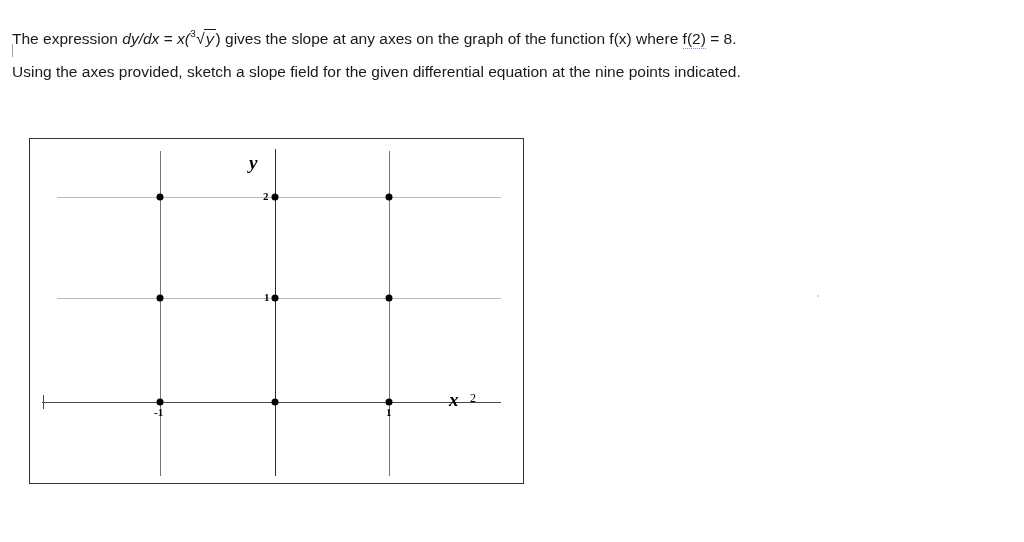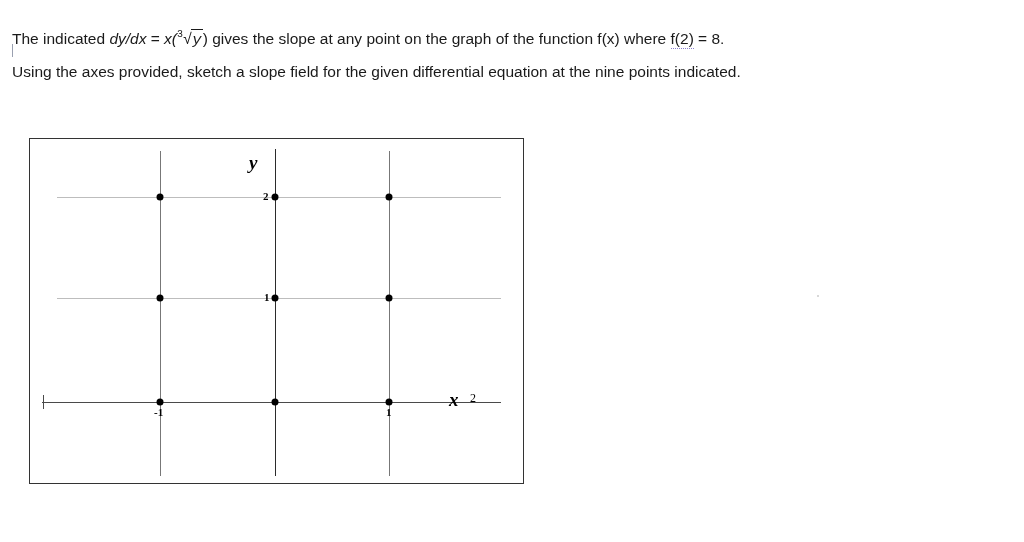--- a/index.html
+++ b/index.html
@@ -139,21 +139,21 @@
     position: absolute;
     width: 2px;
     height: 2px;
     background: #d8d8d8;
   }
 </style>
 </head>
 <body>
 
 <div class="problem-text" id="line1">
-  <span>The indicated </span><span class="italic">dy/dx</span><span> = </span><span class="italic">x(</span><span class="radical-expr"><span class="sup-index">3</span><span>√</span><span class="radicand">y</span></span><span>)</span><span> gives the slope at any point on the graph of the function f(x) where </span><span class="squiggle-under">f(2)</span><span> = 8.</span>
+  <span>The expression </span><span class="italic">dy/dx</span><span> = </span><span class="italic">x(</span><span class="radical-expr"><span class="sup-index">3</span><span>√</span><span class="radicand">y</span></span><span>)</span><span> gives the slope at any axes on the graph of the function f(x) where </span><span class="squiggle-under">f(2)</span><span> = 8.</span>
 </div>
 
 <div class="caret-mark"></div>
 
 <div class="problem-text" id="line2">Using the axes provided, sketch a slope field for the given differential equation at the nine points indicated.</div>
 
 <div class="graph-box">
 
   <div class="grid-h" style="left:27px; top:58px; width:444px;"></div>
   <div class="grid-h" style="left:27px; top:159px; width:444px;"></div>

